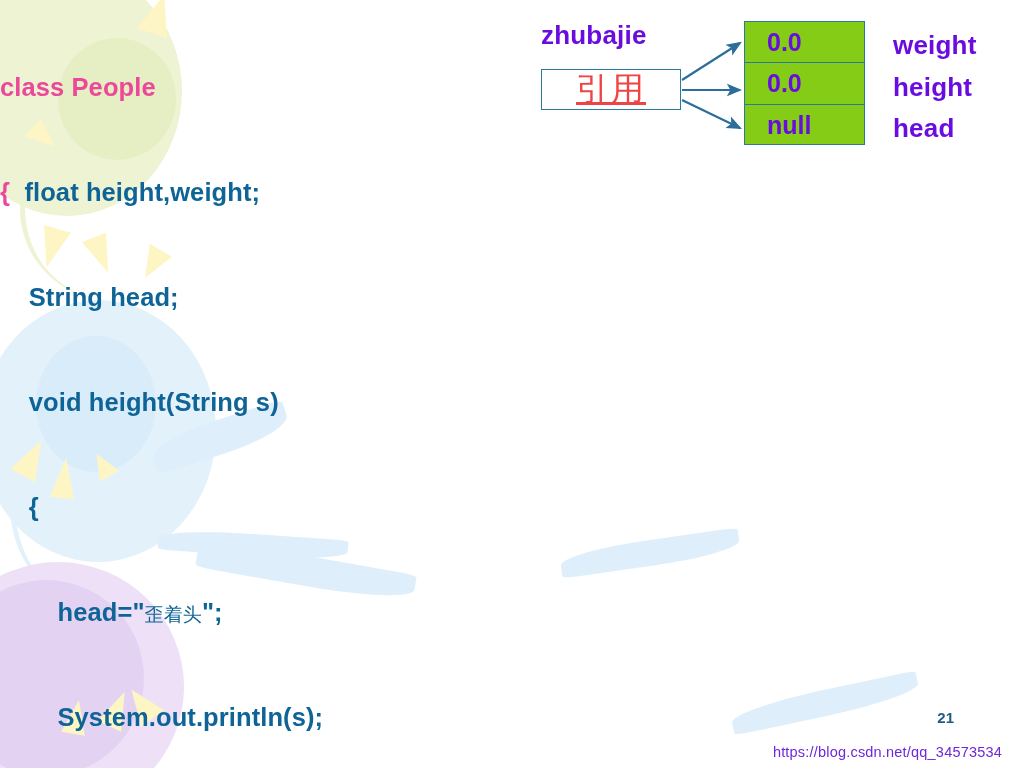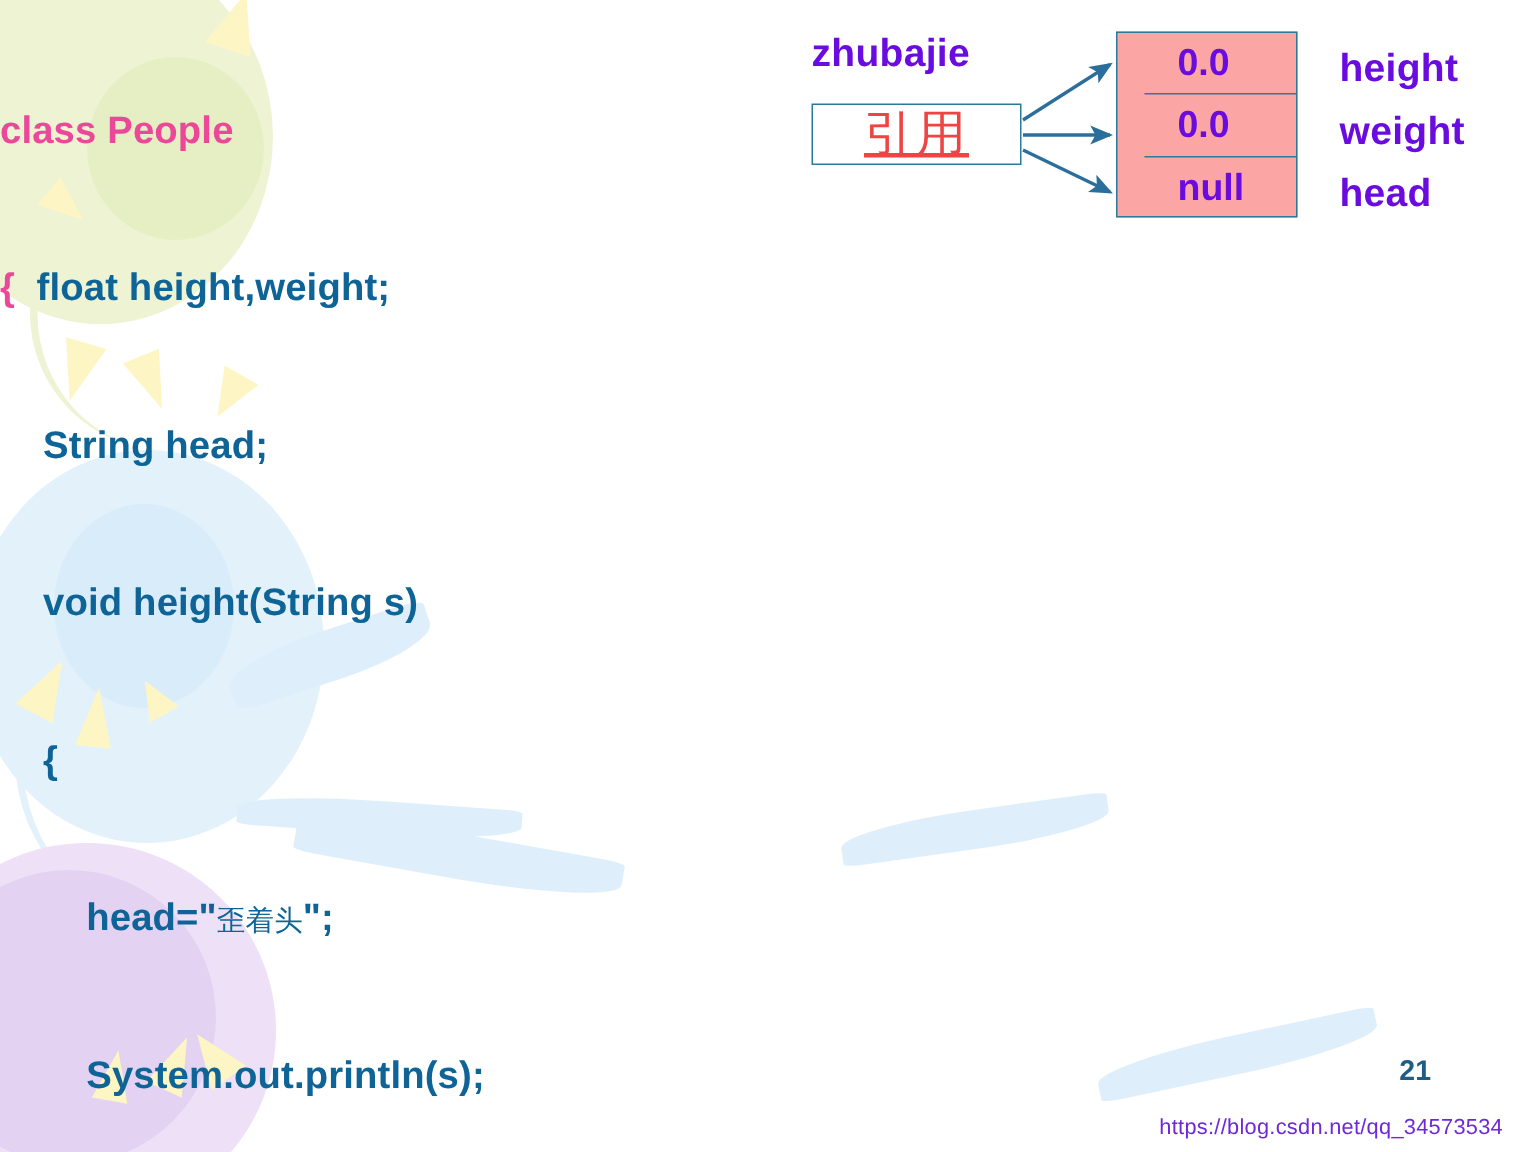--- a/index.html
+++ b/index.html
@@ -155,23 +155,22 @@
     letter-spacing: 2px;
     text-decoration: underline;
   }
   .obj-box {
     position: absolute;
     left: 744px;
     top: 21px;
     width: 121px;
     height: 124px;
     border: 1.6px solid #2B7A9B;
-    background: #fca5a5;
+    background: #84cc16;
     box-sizing: border-box;
-    padding-left: 18px;
   }
   .obj-row {
     height: 41.33px;
     box-sizing: border-box;
     display: flex;
     align-items: center;
     padding-left: 22px;
     font-size: 25px;
     font-weight: bold;
     color: #6A0BE0;
@@ -193,21 +192,21 @@
     letter-spacing: 0.2px;
   }
 
   .arrows { position: absolute; left: 0; top: 0; }
 
   
   .page-num {
     position: absolute;
     right: 58px;
     bottom: 42px;
-    font-size: 19px;
+    font-size: 15px;
     font-weight: bold;
     color: #1F5C86;
   }
   .watermark {
     position: absolute;
     right: 10px;
     bottom: 8px;
     font-size: 14.5px;
     color: #6d28d9;
     letter-spacing: 0.2px;
@@ -280,22 +279,22 @@
       <span>引用</span>
     </div>
 
     <div class="obj-box">
       <div class="obj-row">0.0</div>
       <div class="obj-row">0.0</div>
       <div class="obj-row">null</div>
     </div>
 
     <div class="field-labels">
+      <div class="field-label">weight</div>
       <div class="field-label">height</div>
-      <div class="field-label">weight</div>
       <div class="field-label">head</div>
     </div>
 
     <svg class="arrows" width="1012" height="768">
       <defs>
         <marker id="ah" markerWidth="7" markerHeight="7" refX="6" refY="3.2" orient="auto" markerUnits="strokeWidth">
           <path d="M0,0.3 L7,3.2 L0,6.1 L1.6,3.2 Z" fill="#2B6E9B"></path>
         </marker>
       </defs>
       <line x1="682" y1="80" x2="740" y2="43" stroke="#2B6E9B" stroke-width="2.2" marker-end="url(#ah)"></line>

